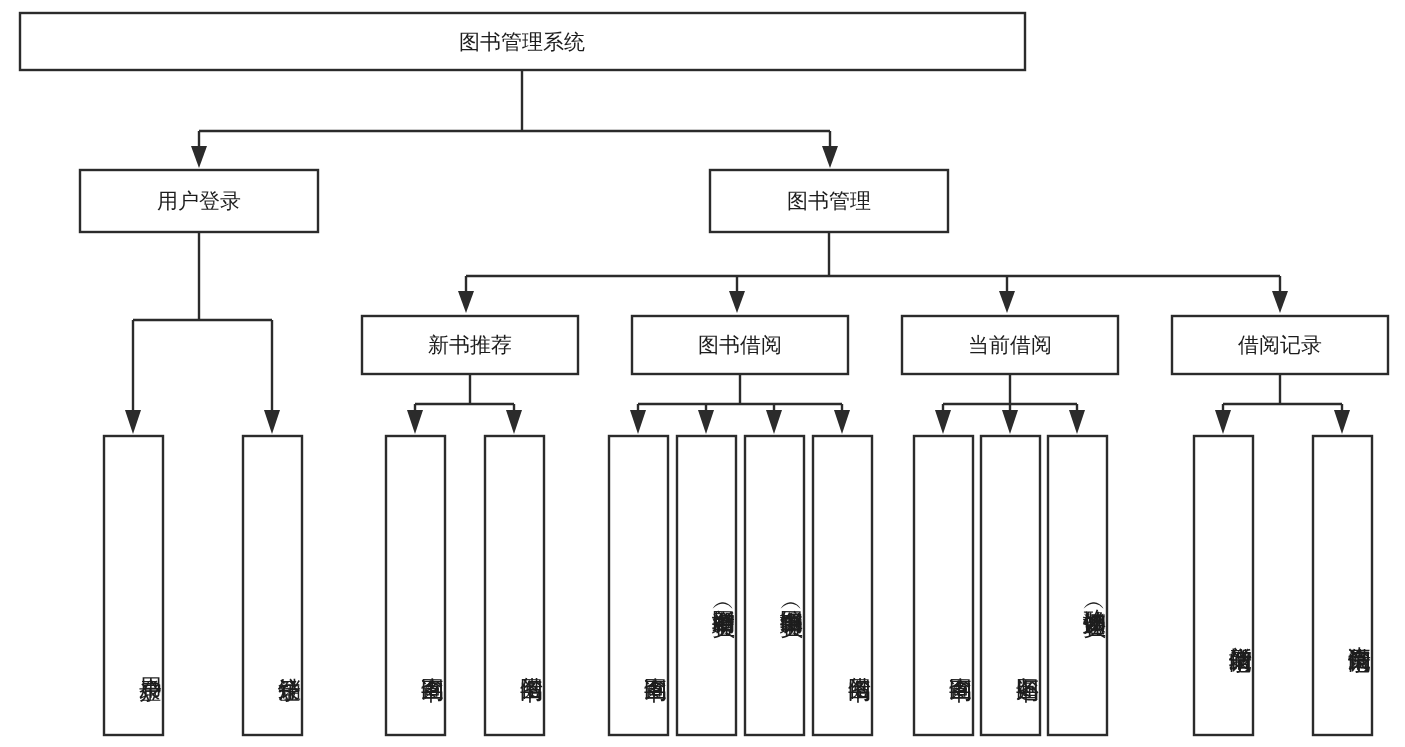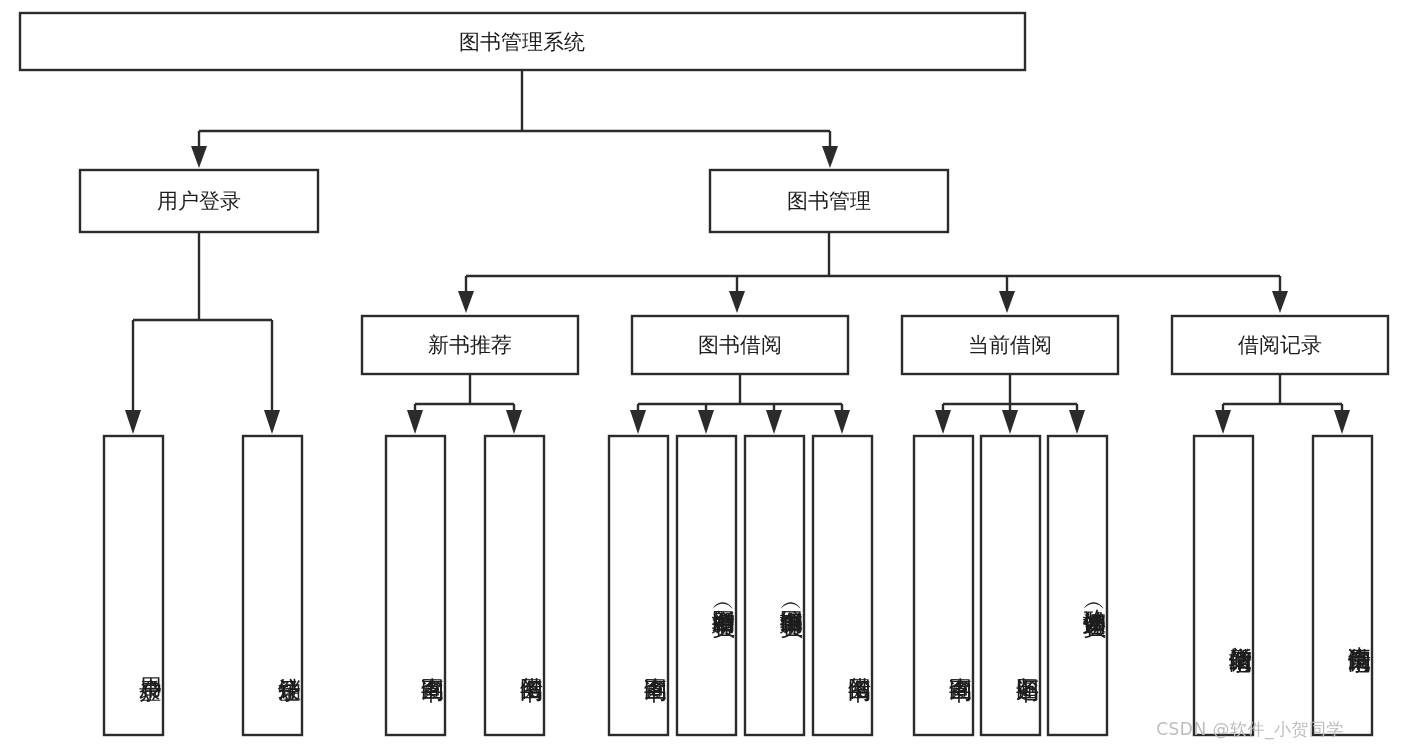--- a/index.html
+++ b/index.html
@@ -223,15 +223,14 @@
   <div class="leaf-label" style="left:745px; top:436px; width:59px; height:299px; padding-top:10px;">编辑图书（管理员）</div>
   <div class="leaf-label" style="left:813px; top:436px; width:59px; height:299px; padding-top:75px;">借阅图书</div>
 
   <div class="leaf-label" style="left:914px; top:436px; width:59px; height:299px; padding-top:75px;">查询图书</div>
   <div class="leaf-label" style="left:981px; top:436px; width:59px; height:299px; padding-top:75px;">归还图书</div>
   <div class="leaf-label" style="left:1048px; top:436px; width:59px; height:299px; padding-top:10px;">确认归还（管理员）</div>
 
   <div class="leaf-label" style="left:1194px; top:436px; width:59px; height:299px; padding-top:45px;">新增借阅记录</div>
   <div class="leaf-label" style="left:1313px; top:436px; width:59px; height:299px; padding-top:45px;">查询借阅记录</div>
 
-  <div class="watermark">CSDN @软件_小贺同学</div>
 
 </div>
 
 </body></html>

